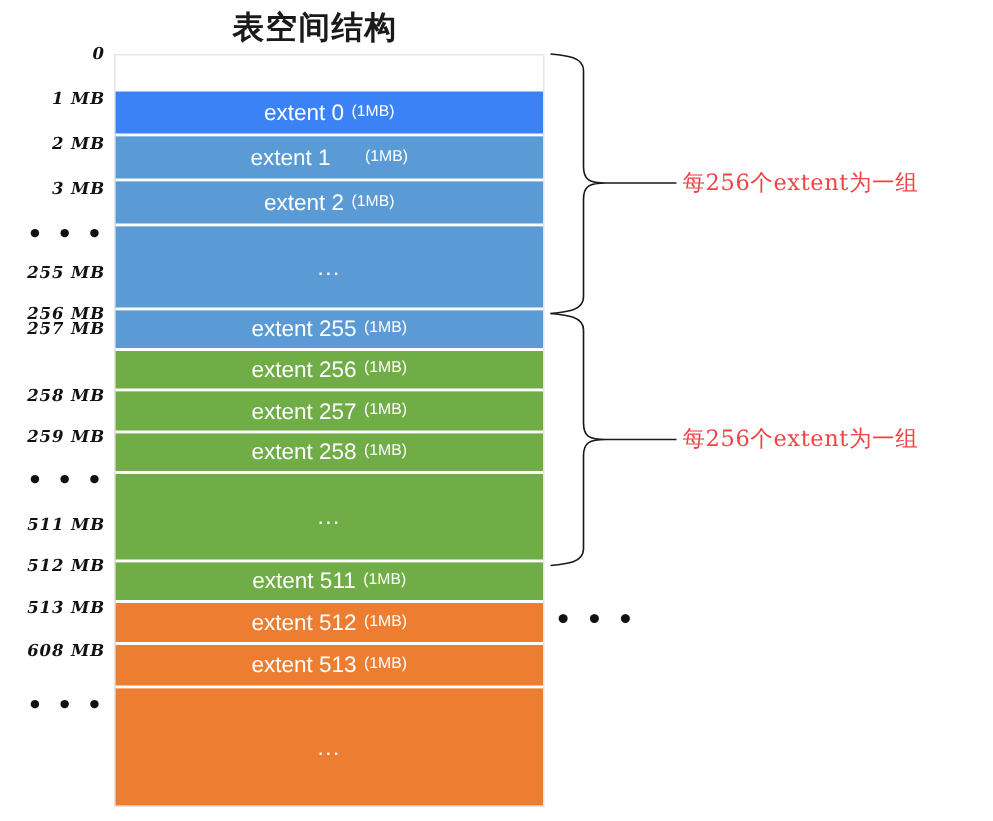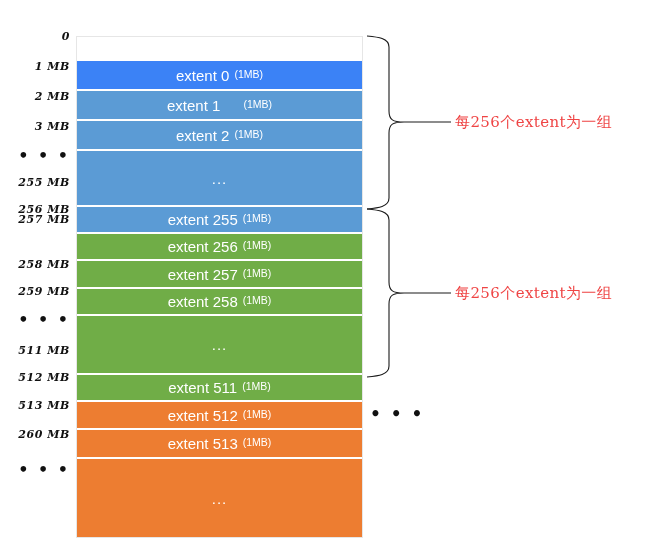--- a/index.html
+++ b/index.html
@@ -145,37 +145,38 @@
     letter-spacing: 2px;
     line-height: 1;
     transform: translateY(-50%);
   }
 </style>
 </head>
 <body>
 
 <div id="diagram">
 
+  <div class="title">表空间结构</div>
 
   <div class="axis">
       <div class="axis-label" style="top: 36px;">0</div>
       <div class="axis-label" style="top: 66px;">1 MB</div>
       <div class="axis-label" style="top: 96px;">2 MB</div>
       <div class="axis-label" style="top: 126px;">3 MB</div>
       <div class="axis-label dots" style="top: 156px;">• • •</div>
       <div class="axis-label" style="top: 182px;">255 MB</div>
       <div class="axis-label" style="top: 209px;">256 MB</div>
       <div class="axis-label" style="top: 219px; margin-left: 16px;">257 MB</div>
       <div class="axis-label" style="top: 264px;">258 MB</div>
       <div class="axis-label" style="top: 291px;">259 MB</div>
       <div class="axis-label dots" style="top: 320px;">• • •</div>
       <div class="axis-label" style="top: 350px;">511 MB</div>
       <div class="axis-label" style="top: 377px;">512 MB</div>
       <div class="axis-label" style="top: 405px;">513 MB</div>
-      <div class="axis-label" style="top: 434px;">260 MB</div>
+      <div class="axis-label" style="top: 434px;">608 MB</div>
       <div class="axis-label dots" style="top: 470px;">• • •</div>
     </div>
 
   <div class="bar" style="left: 76px; top: 36px; width: 287px;">
       <div class="extent" style="height: 30px; background: #3b82f6; margin-top: 24px;">
         <span class="name">extent 0</span>
         <span class="size">(1MB)</span>
       </div>
       <div class="extent" style="height: 30px; background: rgb(91, 155, 213); gap: 18px;">
         <span class="name">extent 1</span>

